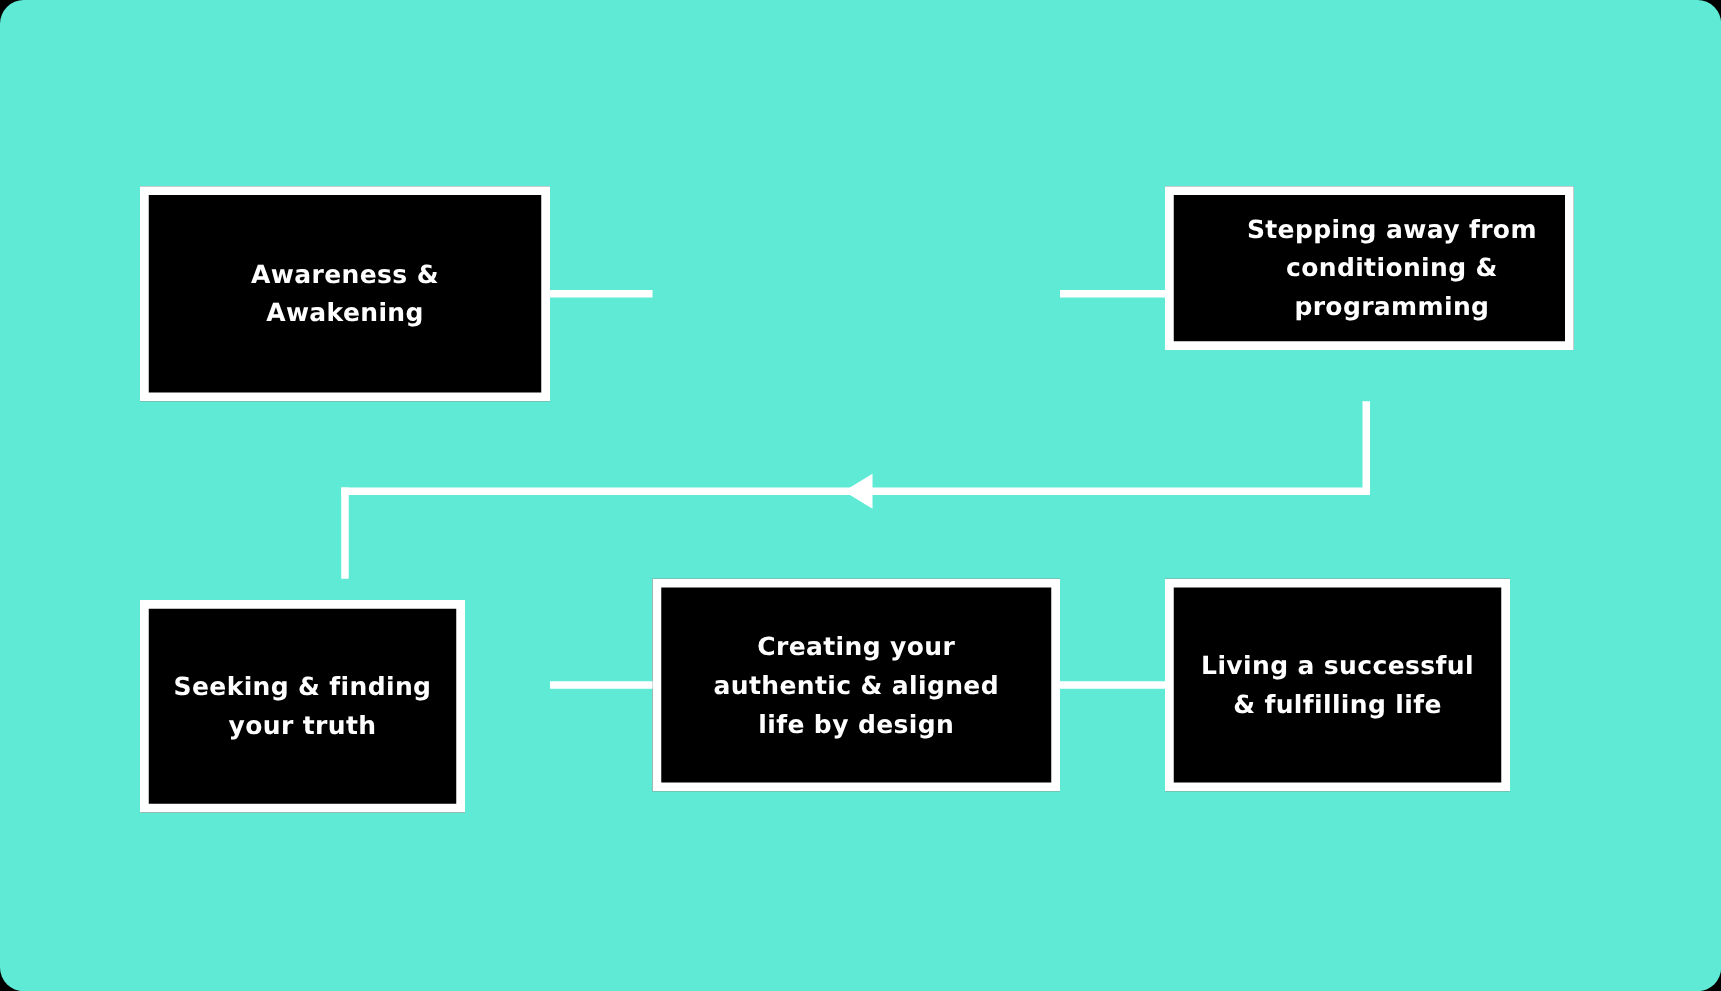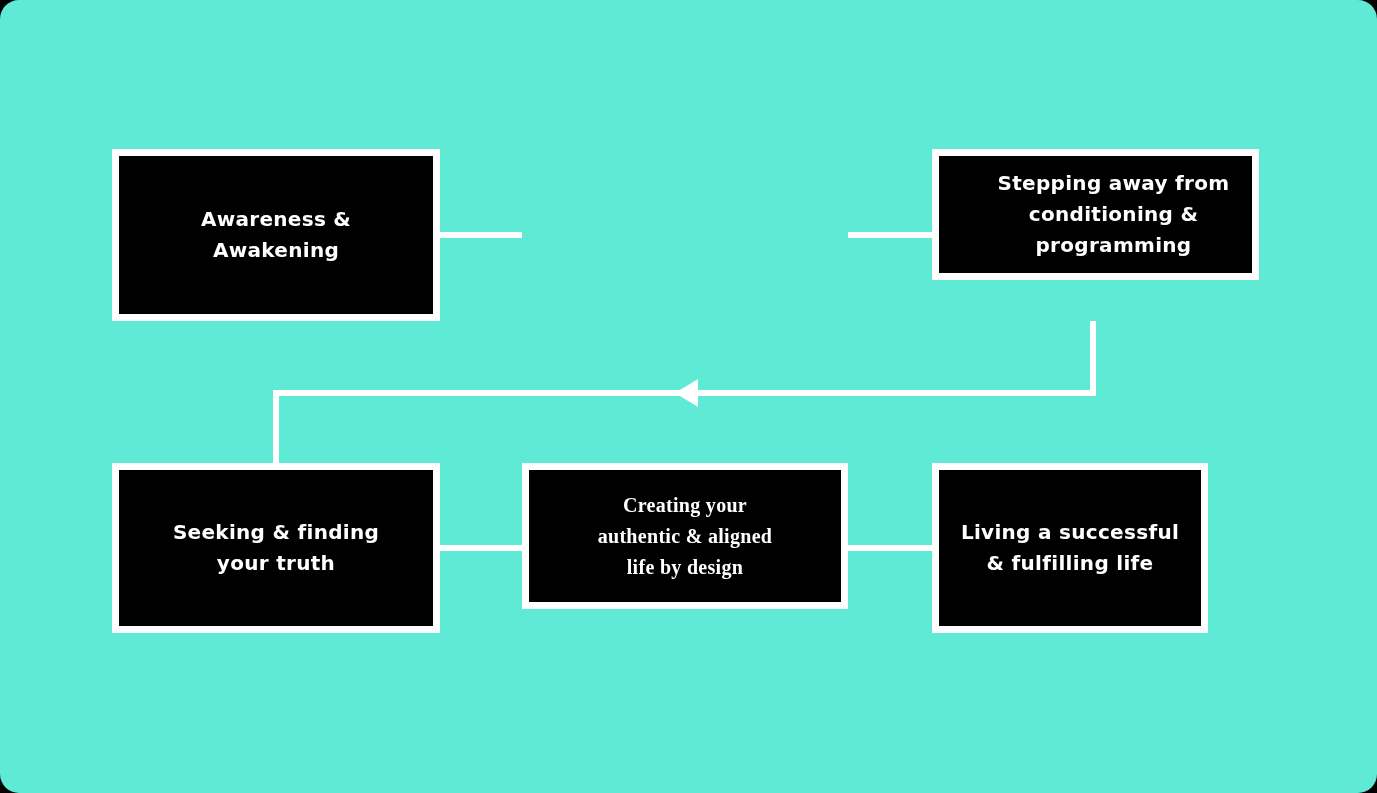--- a/index.html
+++ b/index.html
@@ -43,22 +43,22 @@
     width: 0;
     height: 0;
     border-top: 14px solid transparent;
     border-bottom: 14px solid transparent;
     border-right: 23px solid #ffffff;
   }
   
   #n0 { left: 112px; top: 149px; width: 328px; height: 172px; }
   #n1 { left: 522px; top: 149px; width: 326px; height: 172px; }
   #n2 { left: 932px; top: 149px; width: 327px; height: 131px; padding-left: 36px; }
-  #n3 { left: 112px; top: 463px; width: 328px; height: 170px; }
-  #n4 { left: 522px; top: 463px; width: 326px; height: 146px; font-family: Liberation Serif, serif; }
+  #n3 { left: 112px; top: 480px; width: 260px; height: 170px; }
+  #n4 { left: 522px; top: 463px; width: 326px; height: 170px; }
   #n5 { left: 932px; top: 463px; width: 276px; height: 170px; }
   
   #c01 { left: 440px; top: 232px; width: 82px;  height: 6px; }
   #c12 { left: 848px; top: 232px; width: 84px;  height: 6px; }
   #c34 { left: 440px; top: 545px; width: 82px;  height: 6px; }
   #c45 { left: 848px; top: 545px; width: 84px;  height: 6px; }
   #fb-v1 { left: 1090px; top: 321px; width: 6px;   height: 75px; }
   #fb-h  { left: 273px;  top: 390px; width: 823px; height: 6px;  }
   #fb-v2 { left: 273px;  top: 390px; width: 6px;   height: 73px; }
   #fb-arrow { left: 675px; top: 379px; }

